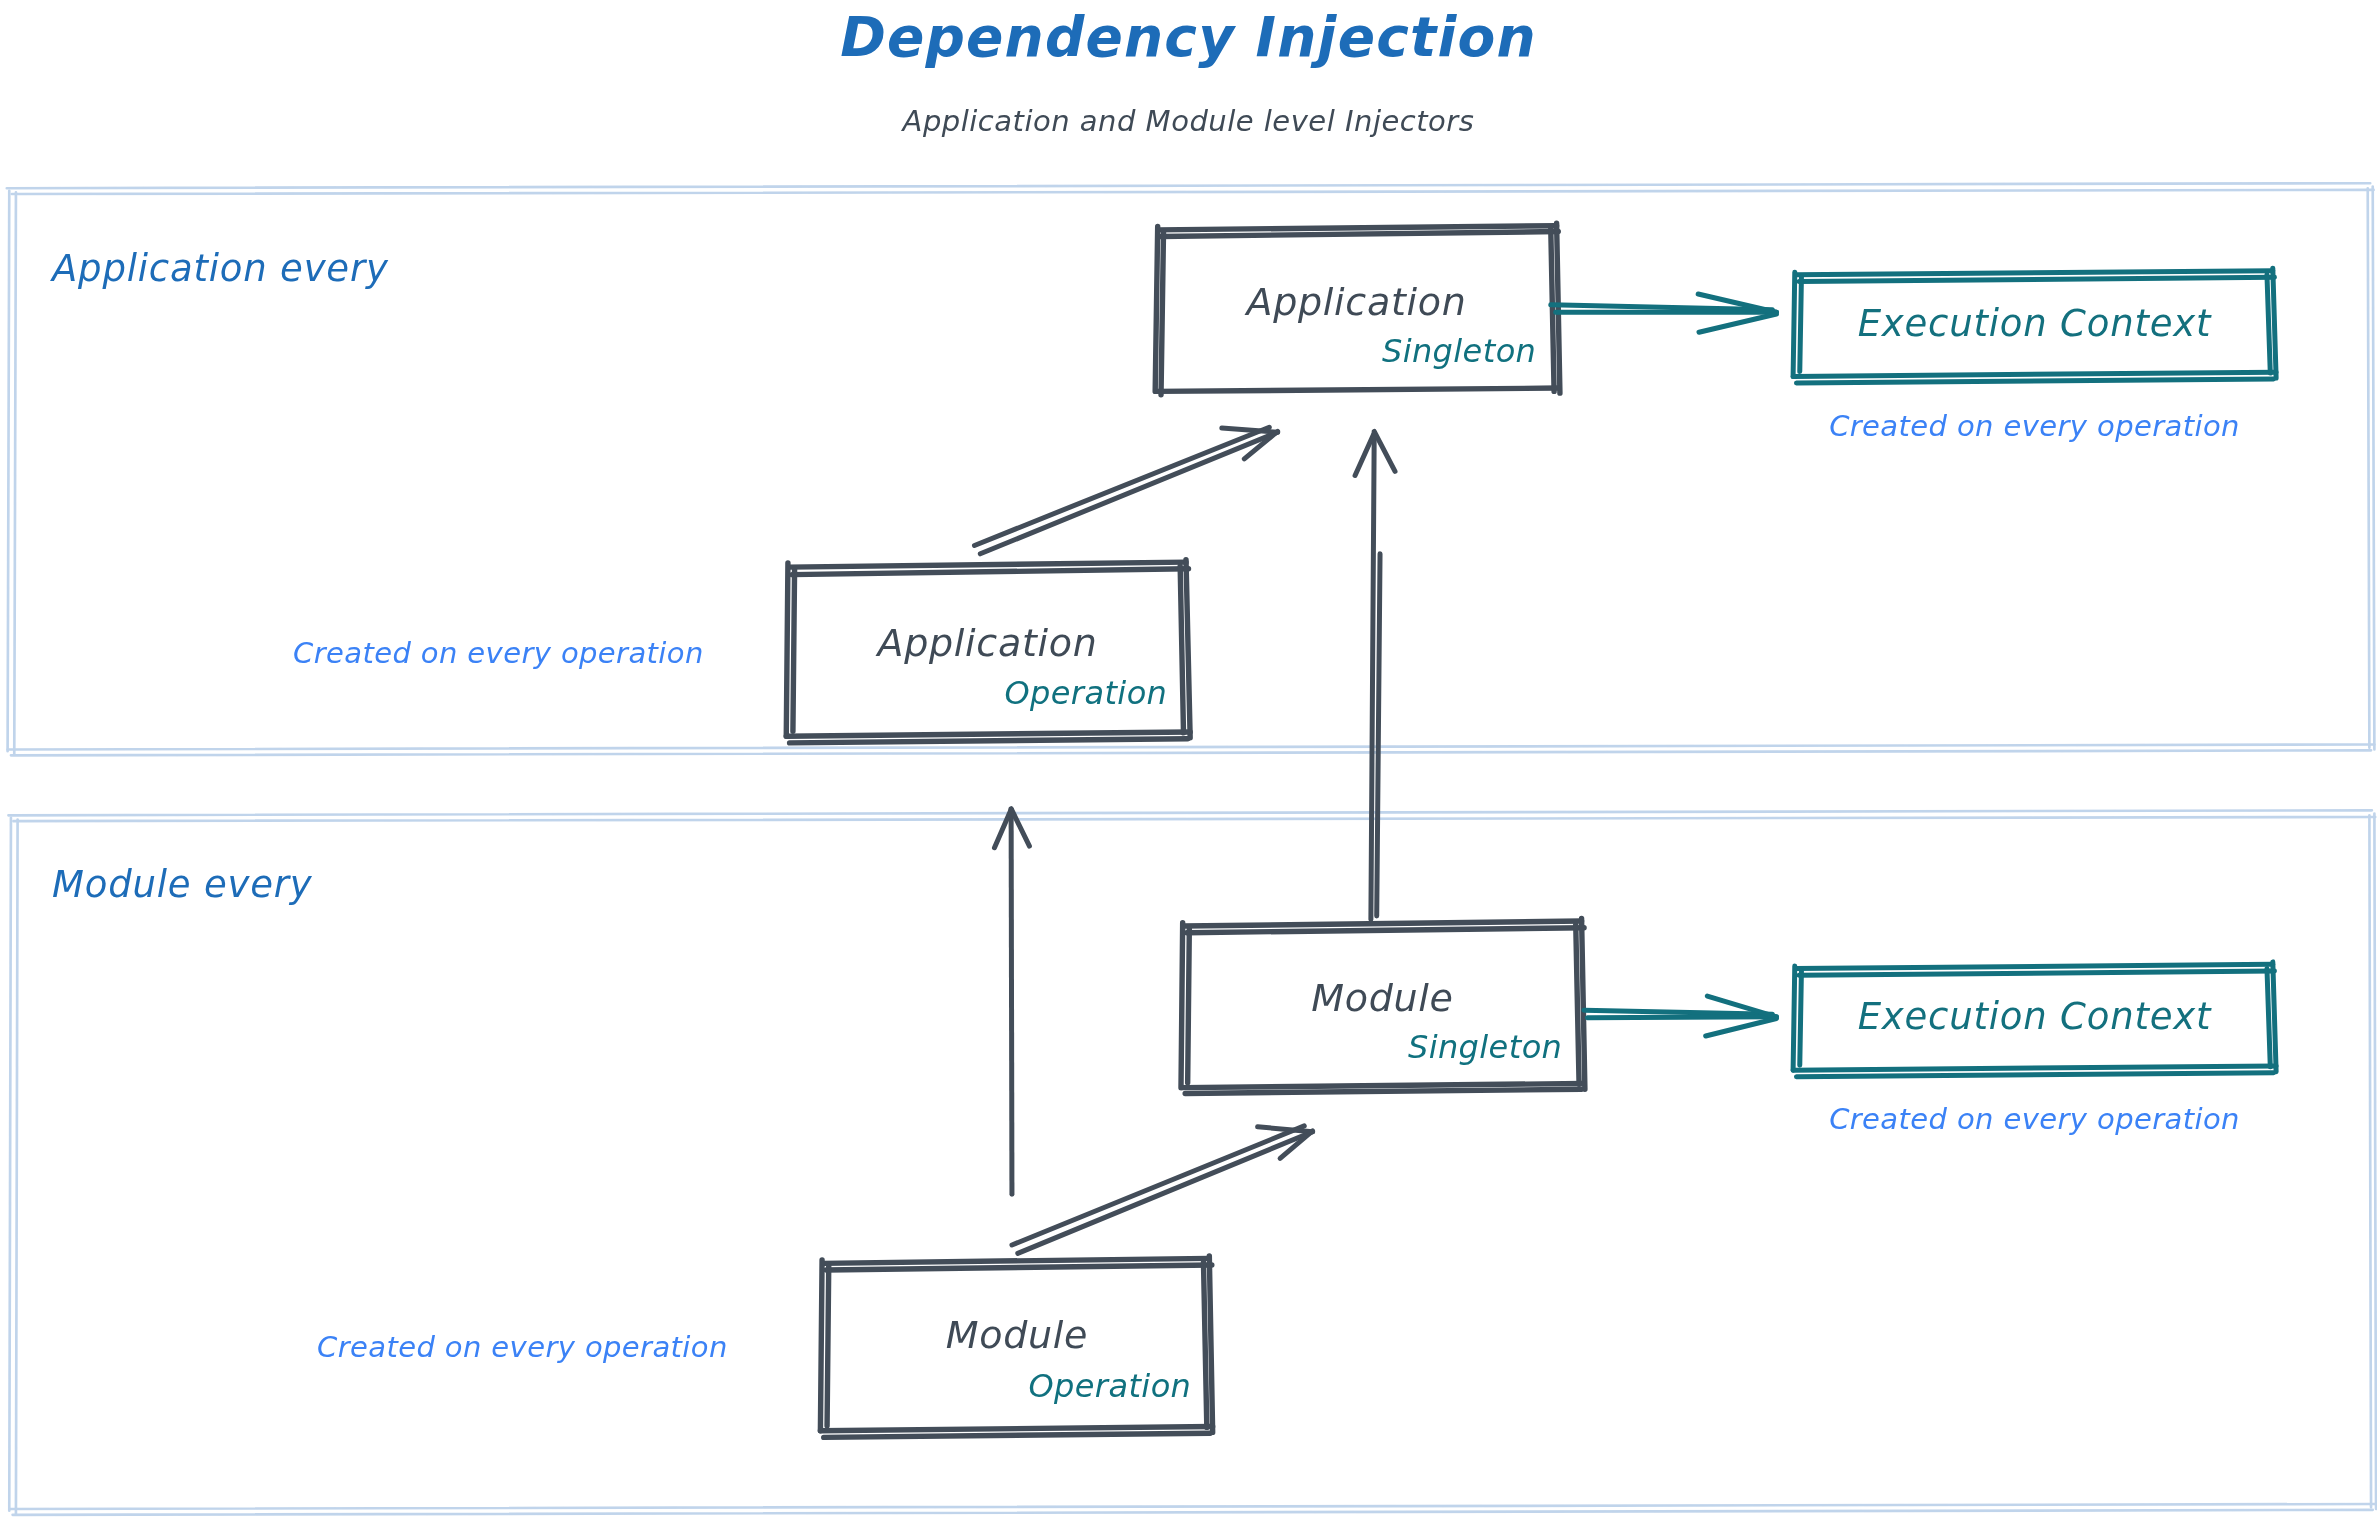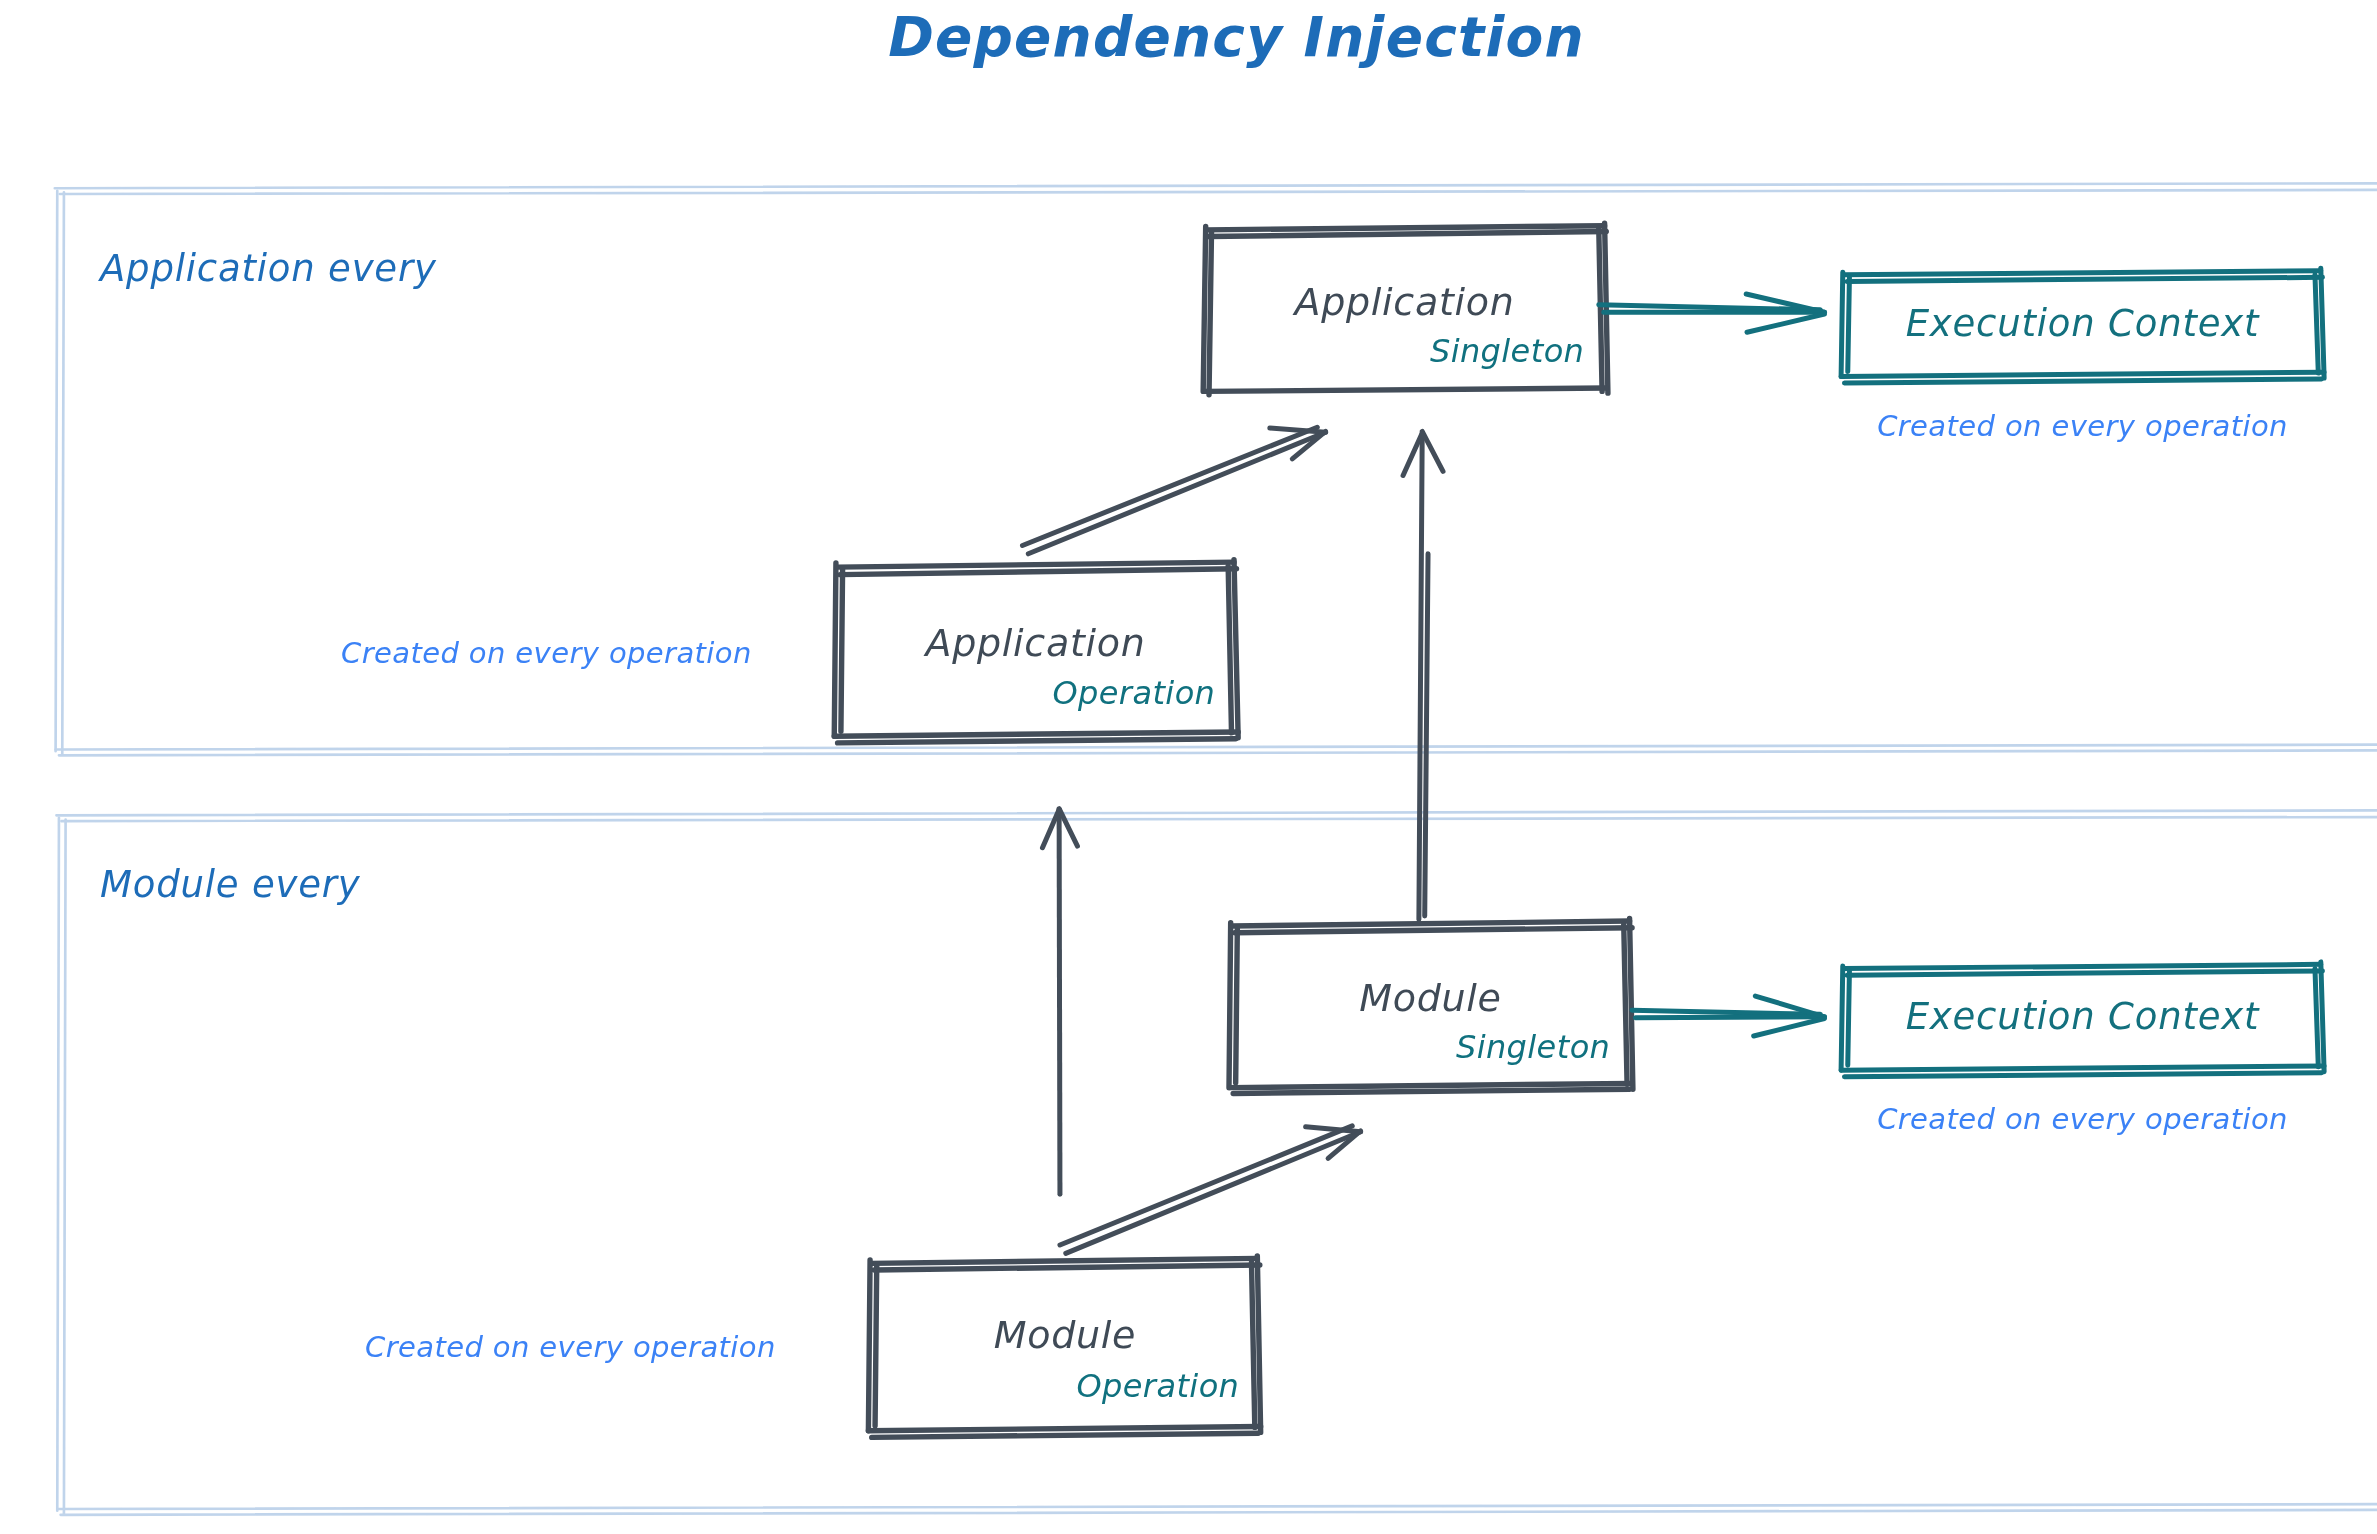--- a/index.html
+++ b/index.html
@@ -12,21 +12,20 @@
     height: 1534px;
     position: relative;
     overflow: hidden;
     font-family: "DejaVu Sans", sans-serif;
   }
   #stage {
     position: absolute;
     inset: 0;
     width: 2130px;
     height: 1534px;
-    margin-left: 48px;
   }
   svg.layer {
     position: absolute;
     left: 0;
     top: 0;
     width: 2377px;
     height: 1534px;
     pointer-events: none;
   }
   .txt {
@@ -270,20 +269,21 @@
         <path d="M 1902 1213 L 2128 1218"></path>
         <path d="M 1906 1222 L 2133 1221"></path>
         <path d="M 2133 1221 L 2050 1196"></path>
         <path d="M 2133 1223 L 2048 1244"></path>
       </g>
 
     </g>
   </svg>
 
   <div class="txt hand" id="title">Dependency Injection</div>
+  <div class="txt hand" id="subtitle">Application and Module level Injectors</div>
 
   <div class="txt hand section-label" id="lbl-app-level">Application every</div>
   <div class="txt hand section-label" id="lbl-mod-level">Module every</div>
 
   <div class="node" id="node-app-singleton">
     <div class="node-title hand">Application</div>
     <div class="node-sub hand">Singleton</div>
   </div>
 
   <div class="node" id="node-app-operation">

